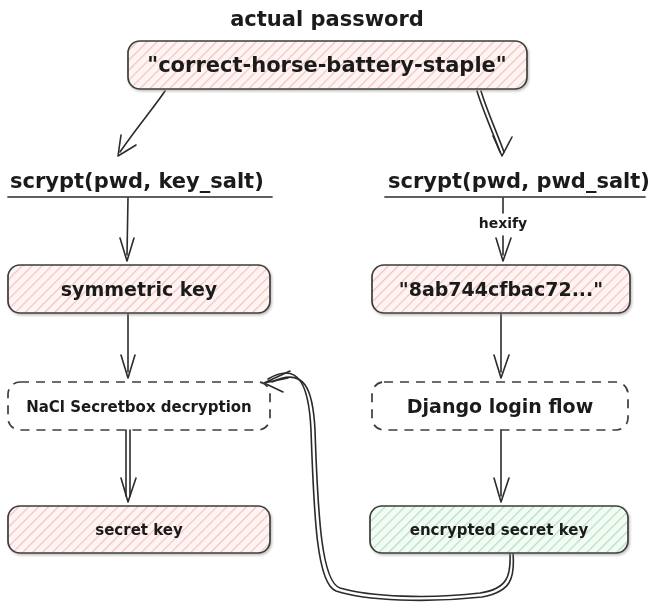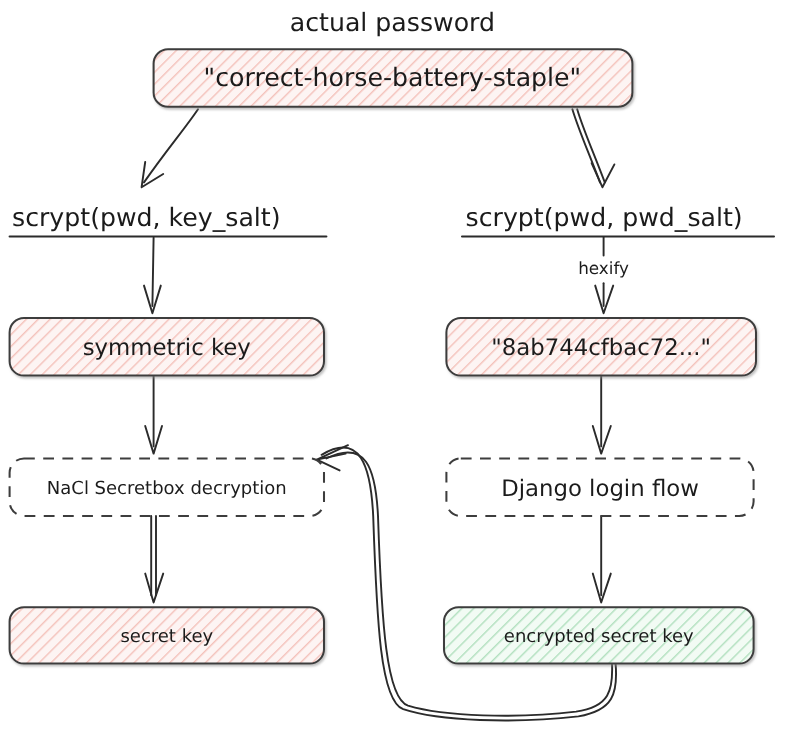--- a/index.html
+++ b/index.html
@@ -9,20 +9,21 @@
   }
   body {
     font-family: "DejaVu Sans", sans-serif;
   }
   #canvas {
     position: relative;
     width: 654px;
     height: 608px;
     background: #ffffff;
     overflow: hidden;
+    font-weight: bold;
   }
   #diagram-svg {
     position: absolute;
     left: 0;
     top: 0;
     width: 654px;
     height: 608px;
   }
   .node-label {
     font-family: "DejaVu Sans", sans-serif;

